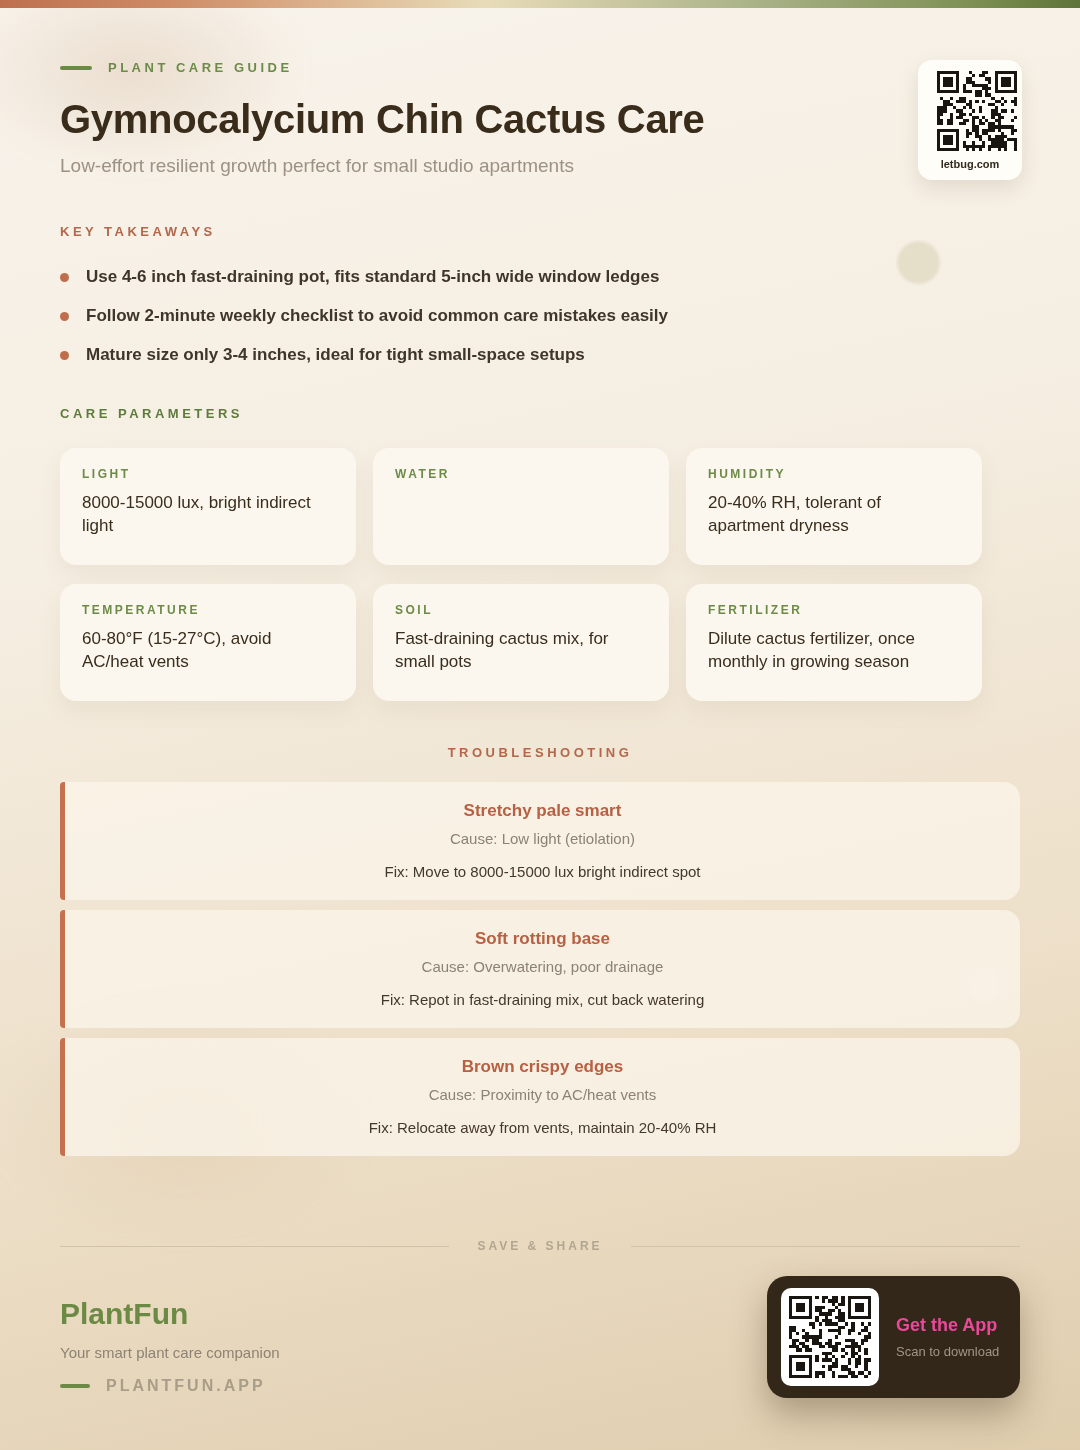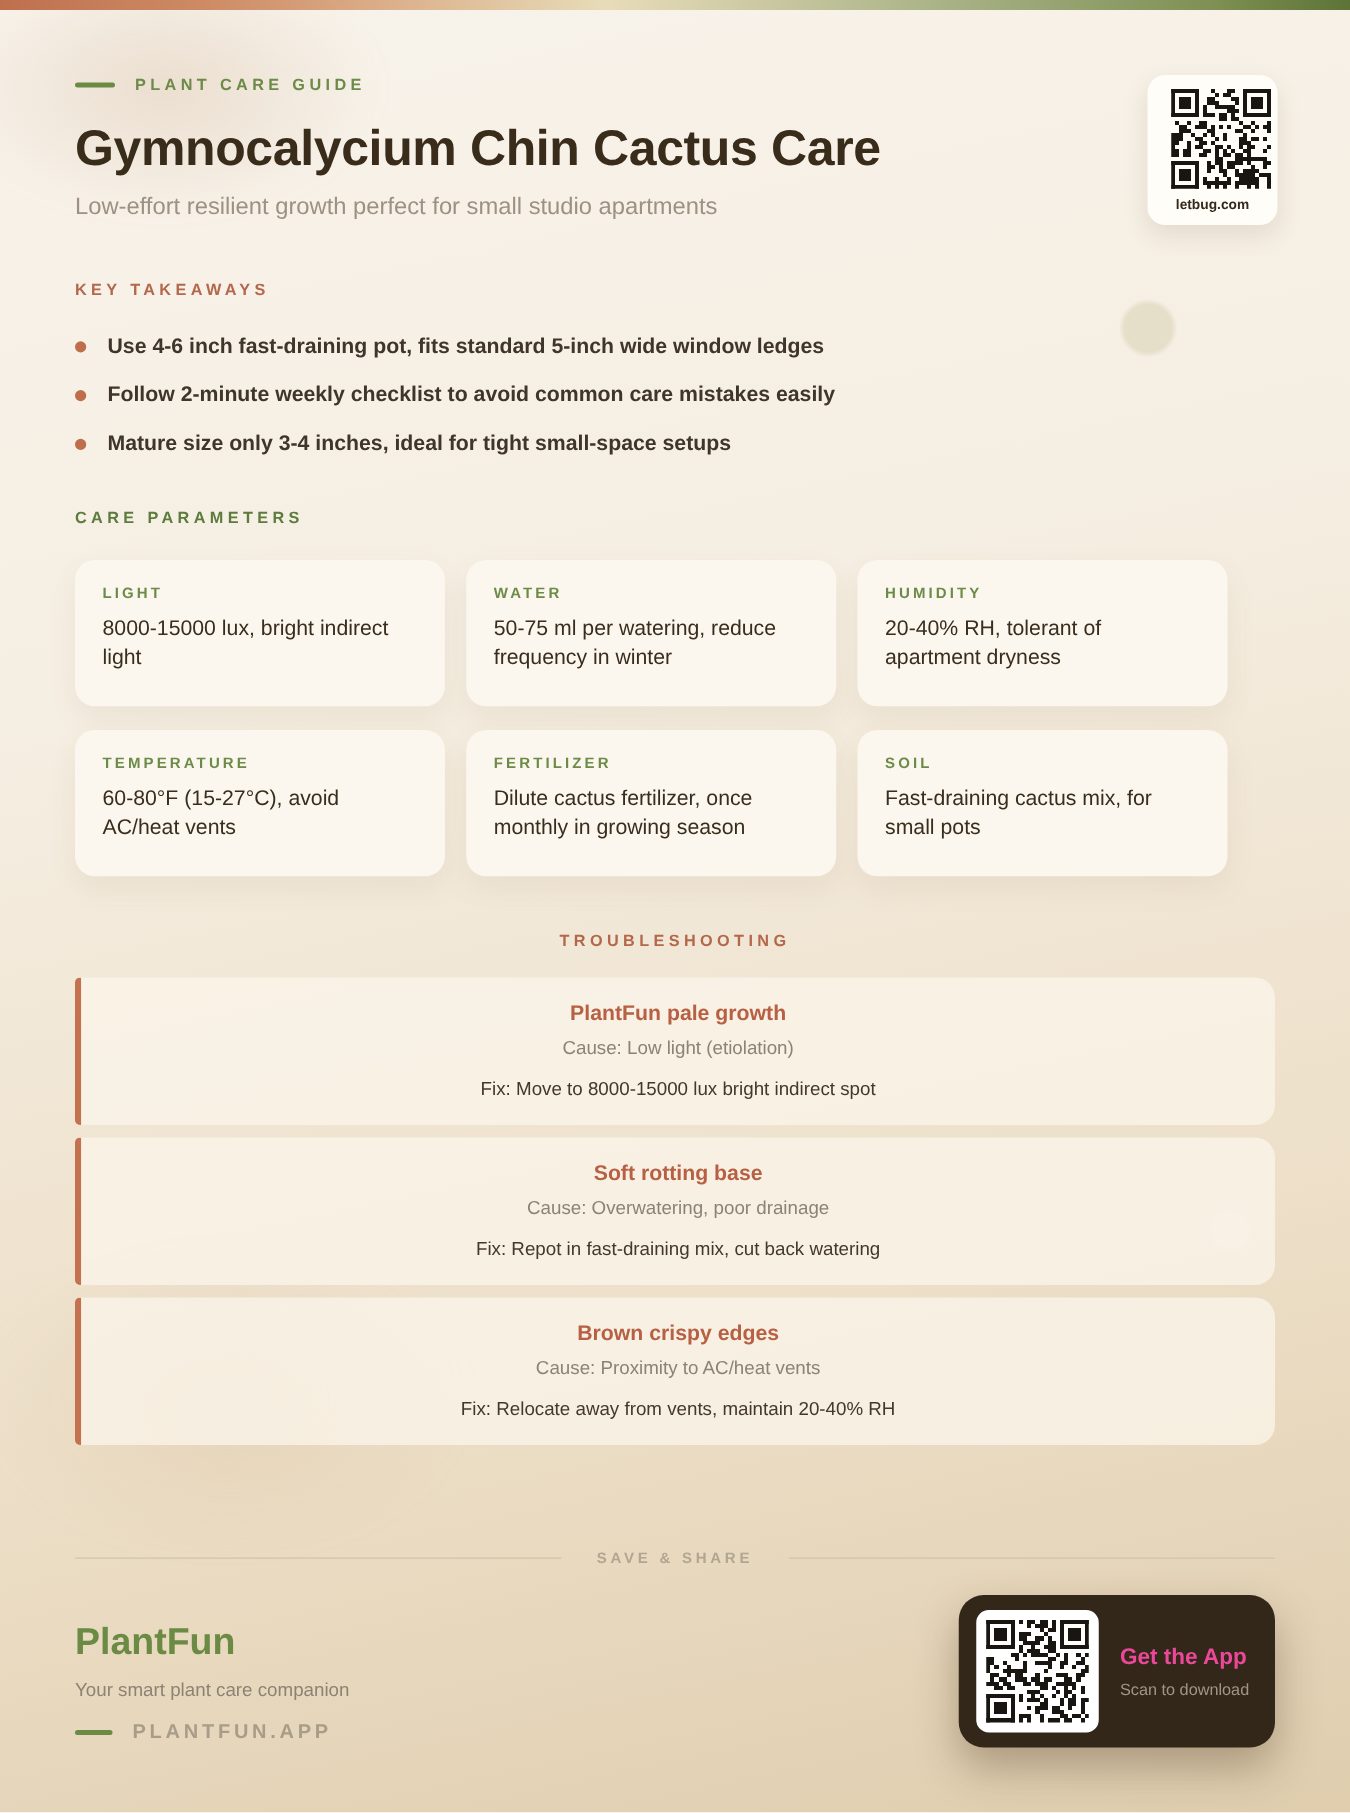--- a/index.html
+++ b/index.html
@@ -359,46 +359,45 @@
 
     <section class="care">
       <div class="sec-heading sec-green">CARE PARAMETERS</div>
       <div class="cards-grid">
         <div class="p-card">
           <div class="p-label">LIGHT</div>
           <div class="p-value">8000-15000 lux, bright indirect light</div>
         </div>
         <div class="p-card">
           <div class="p-label">WATER</div>
-          <div class="p-value">50-75 ml per watering, reduce frequency in winter</div>
         </div>
         <div class="p-card">
           <div class="p-label">HUMIDITY</div>
           <div class="p-value">20-40% RH, tolerant of apartment dryness</div>
         </div>
         <div class="p-card">
           <div class="p-label">TEMPERATURE</div>
           <div class="p-value">60-80°F (15-27°C), avoid AC/heat vents</div>
         </div>
         <div class="p-card">
+          <div class="p-label">SOIL</div>
+          <div class="p-value">Fast-draining cactus mix, for small pots</div>
+        </div>
+        <div class="p-card">
           <div class="p-label">FERTILIZER</div>
           <div class="p-value">Dilute cactus fertilizer, once monthly in growing season</div>
-        </div>
-        <div class="p-card">
-          <div class="p-label">SOIL</div>
-          <div class="p-value">Fast-draining cactus mix, for small pots</div>
         </div>
       </div>
     </section>
 
     <section class="trouble">
       <div class="sec-heading sec-terracotta">TROUBLESHOOTING</div>
       <div class="t-list">
         <div class="t-card">
-          <div class="t-title">PlantFun pale growth</div>
+          <div class="t-title">Stretchy pale smart</div>
           <div class="t-cause">Cause: Low light (etiolation)</div>
           <div class="t-fix">Fix: Move to 8000-15000 lux bright indirect spot</div>
         </div>
         <div class="t-card">
           <div class="t-title">Soft rotting base</div>
           <div class="t-cause">Cause: Overwatering, poor drainage</div>
           <div class="t-fix">Fix: Repot in fast-draining mix, cut back watering</div>
         </div>
         <div class="t-card">
           <div class="t-title">Brown crispy edges</div>

